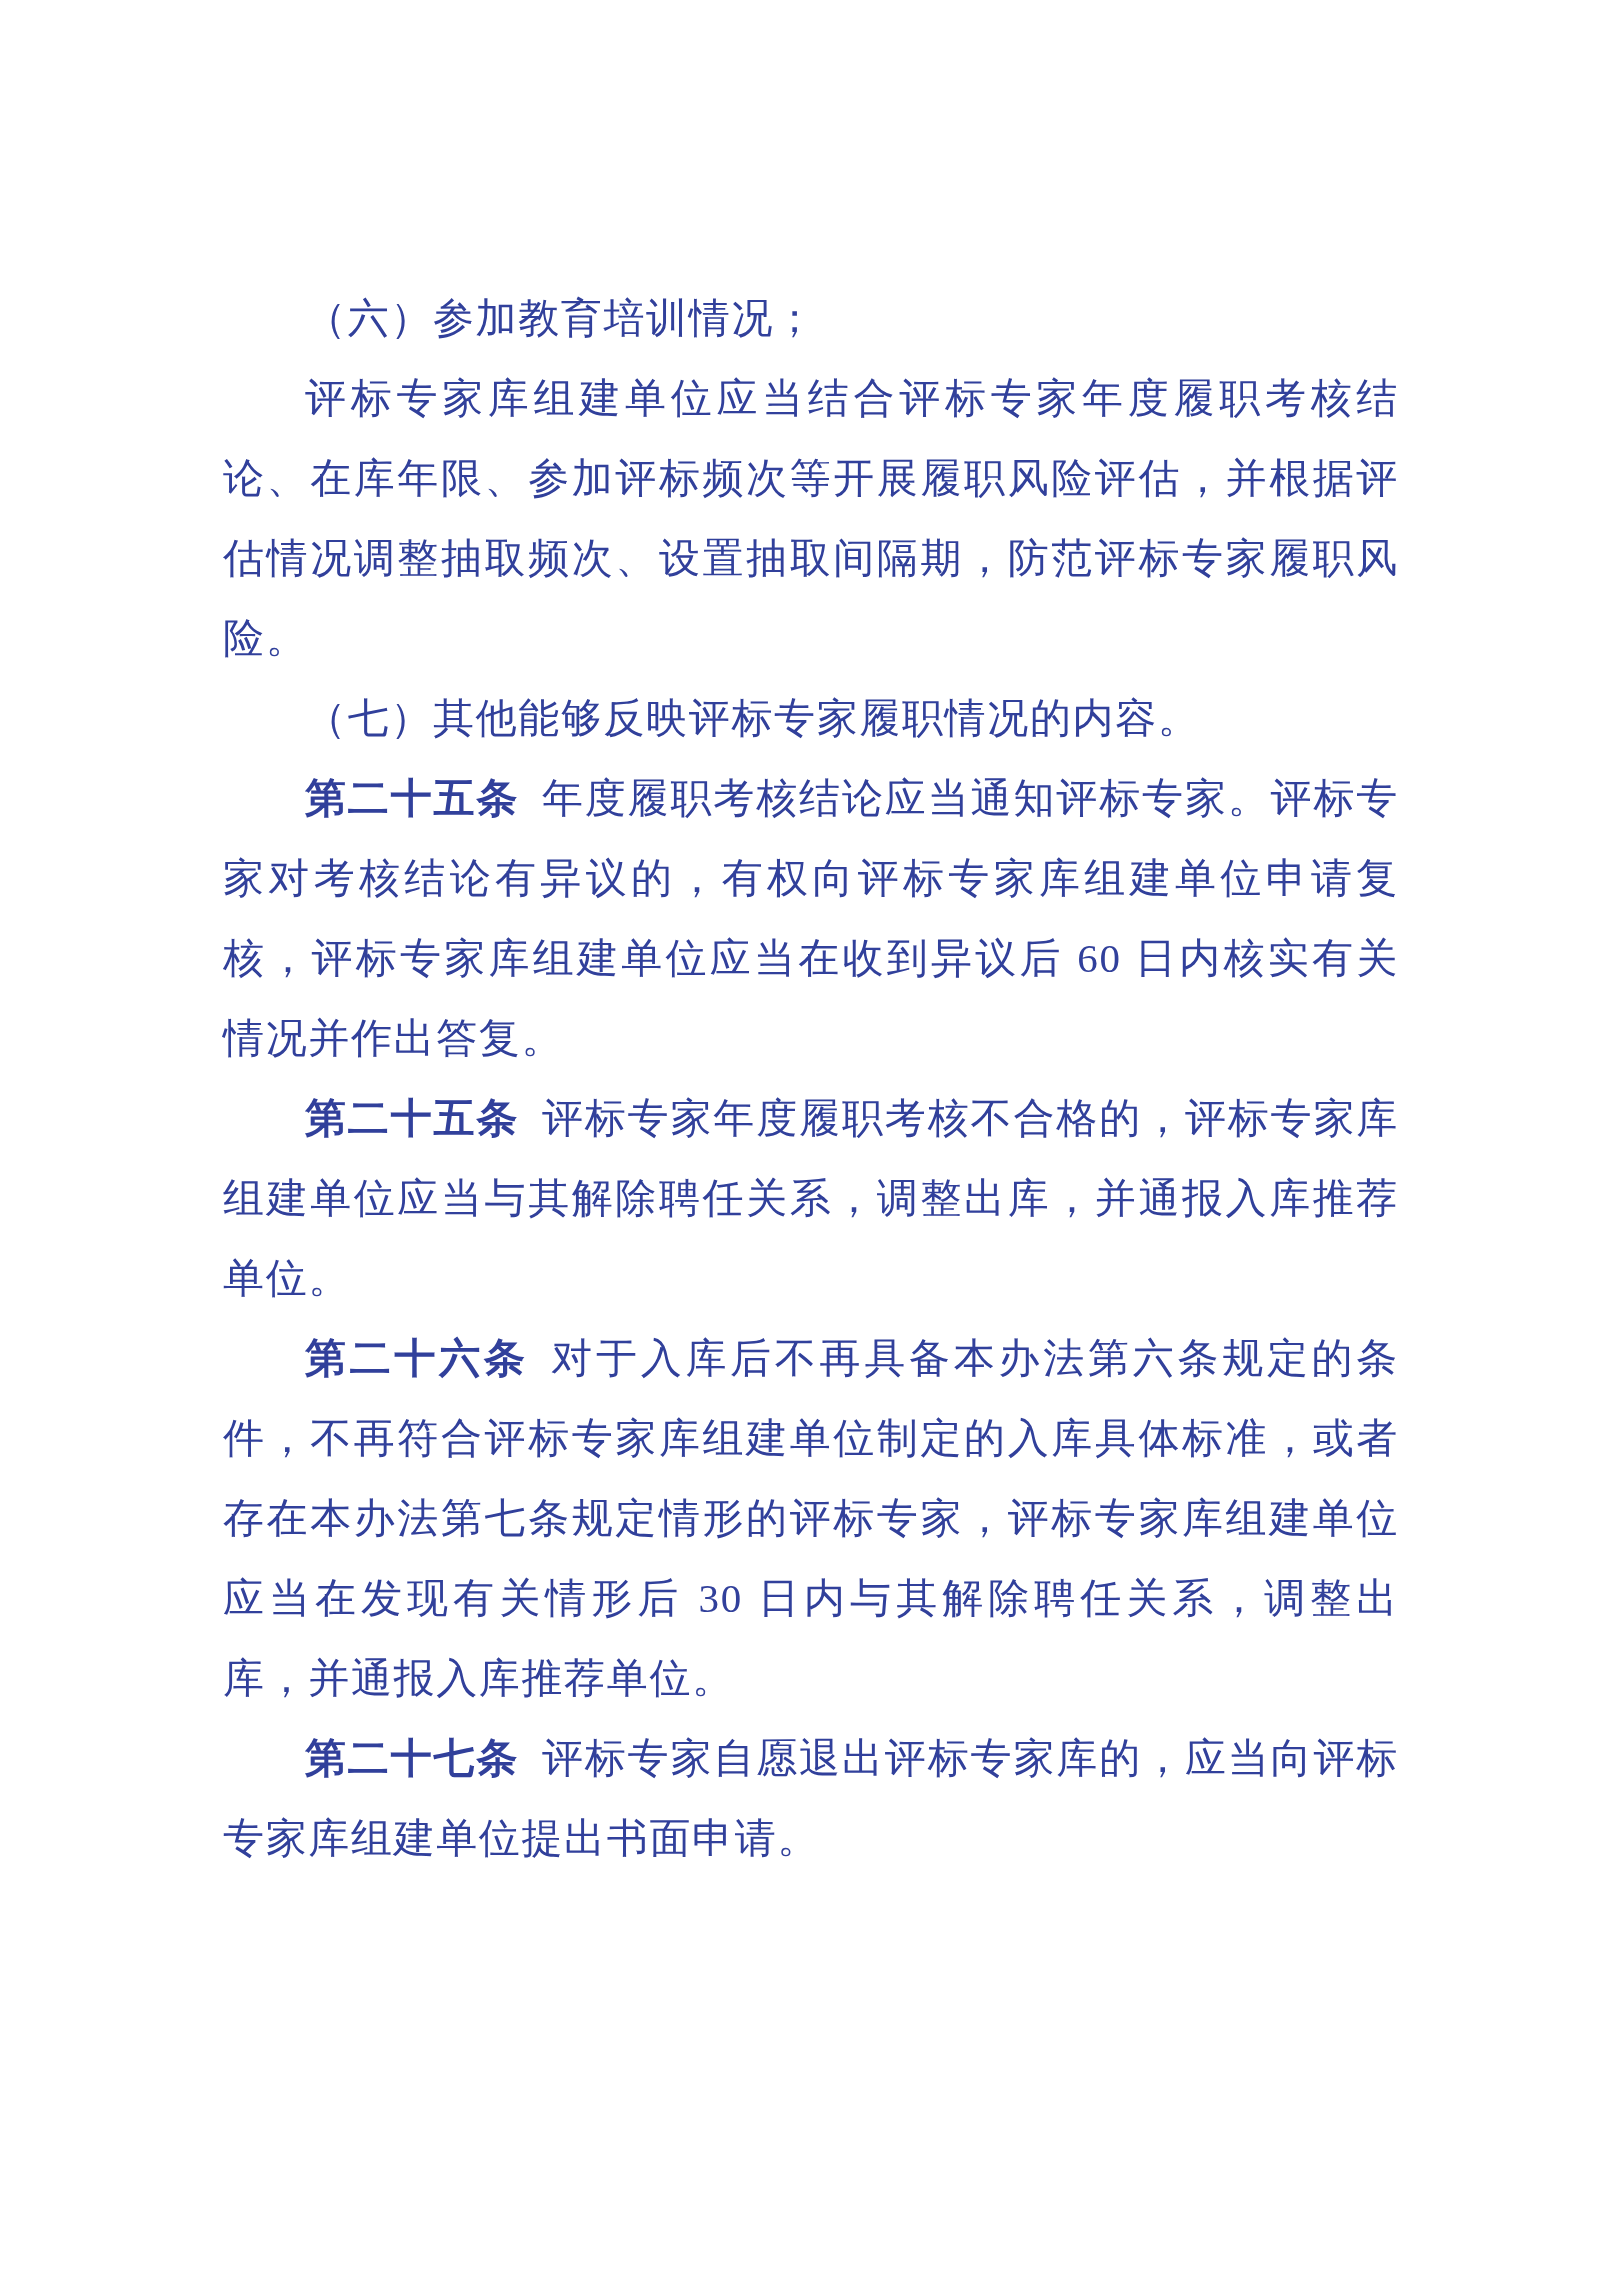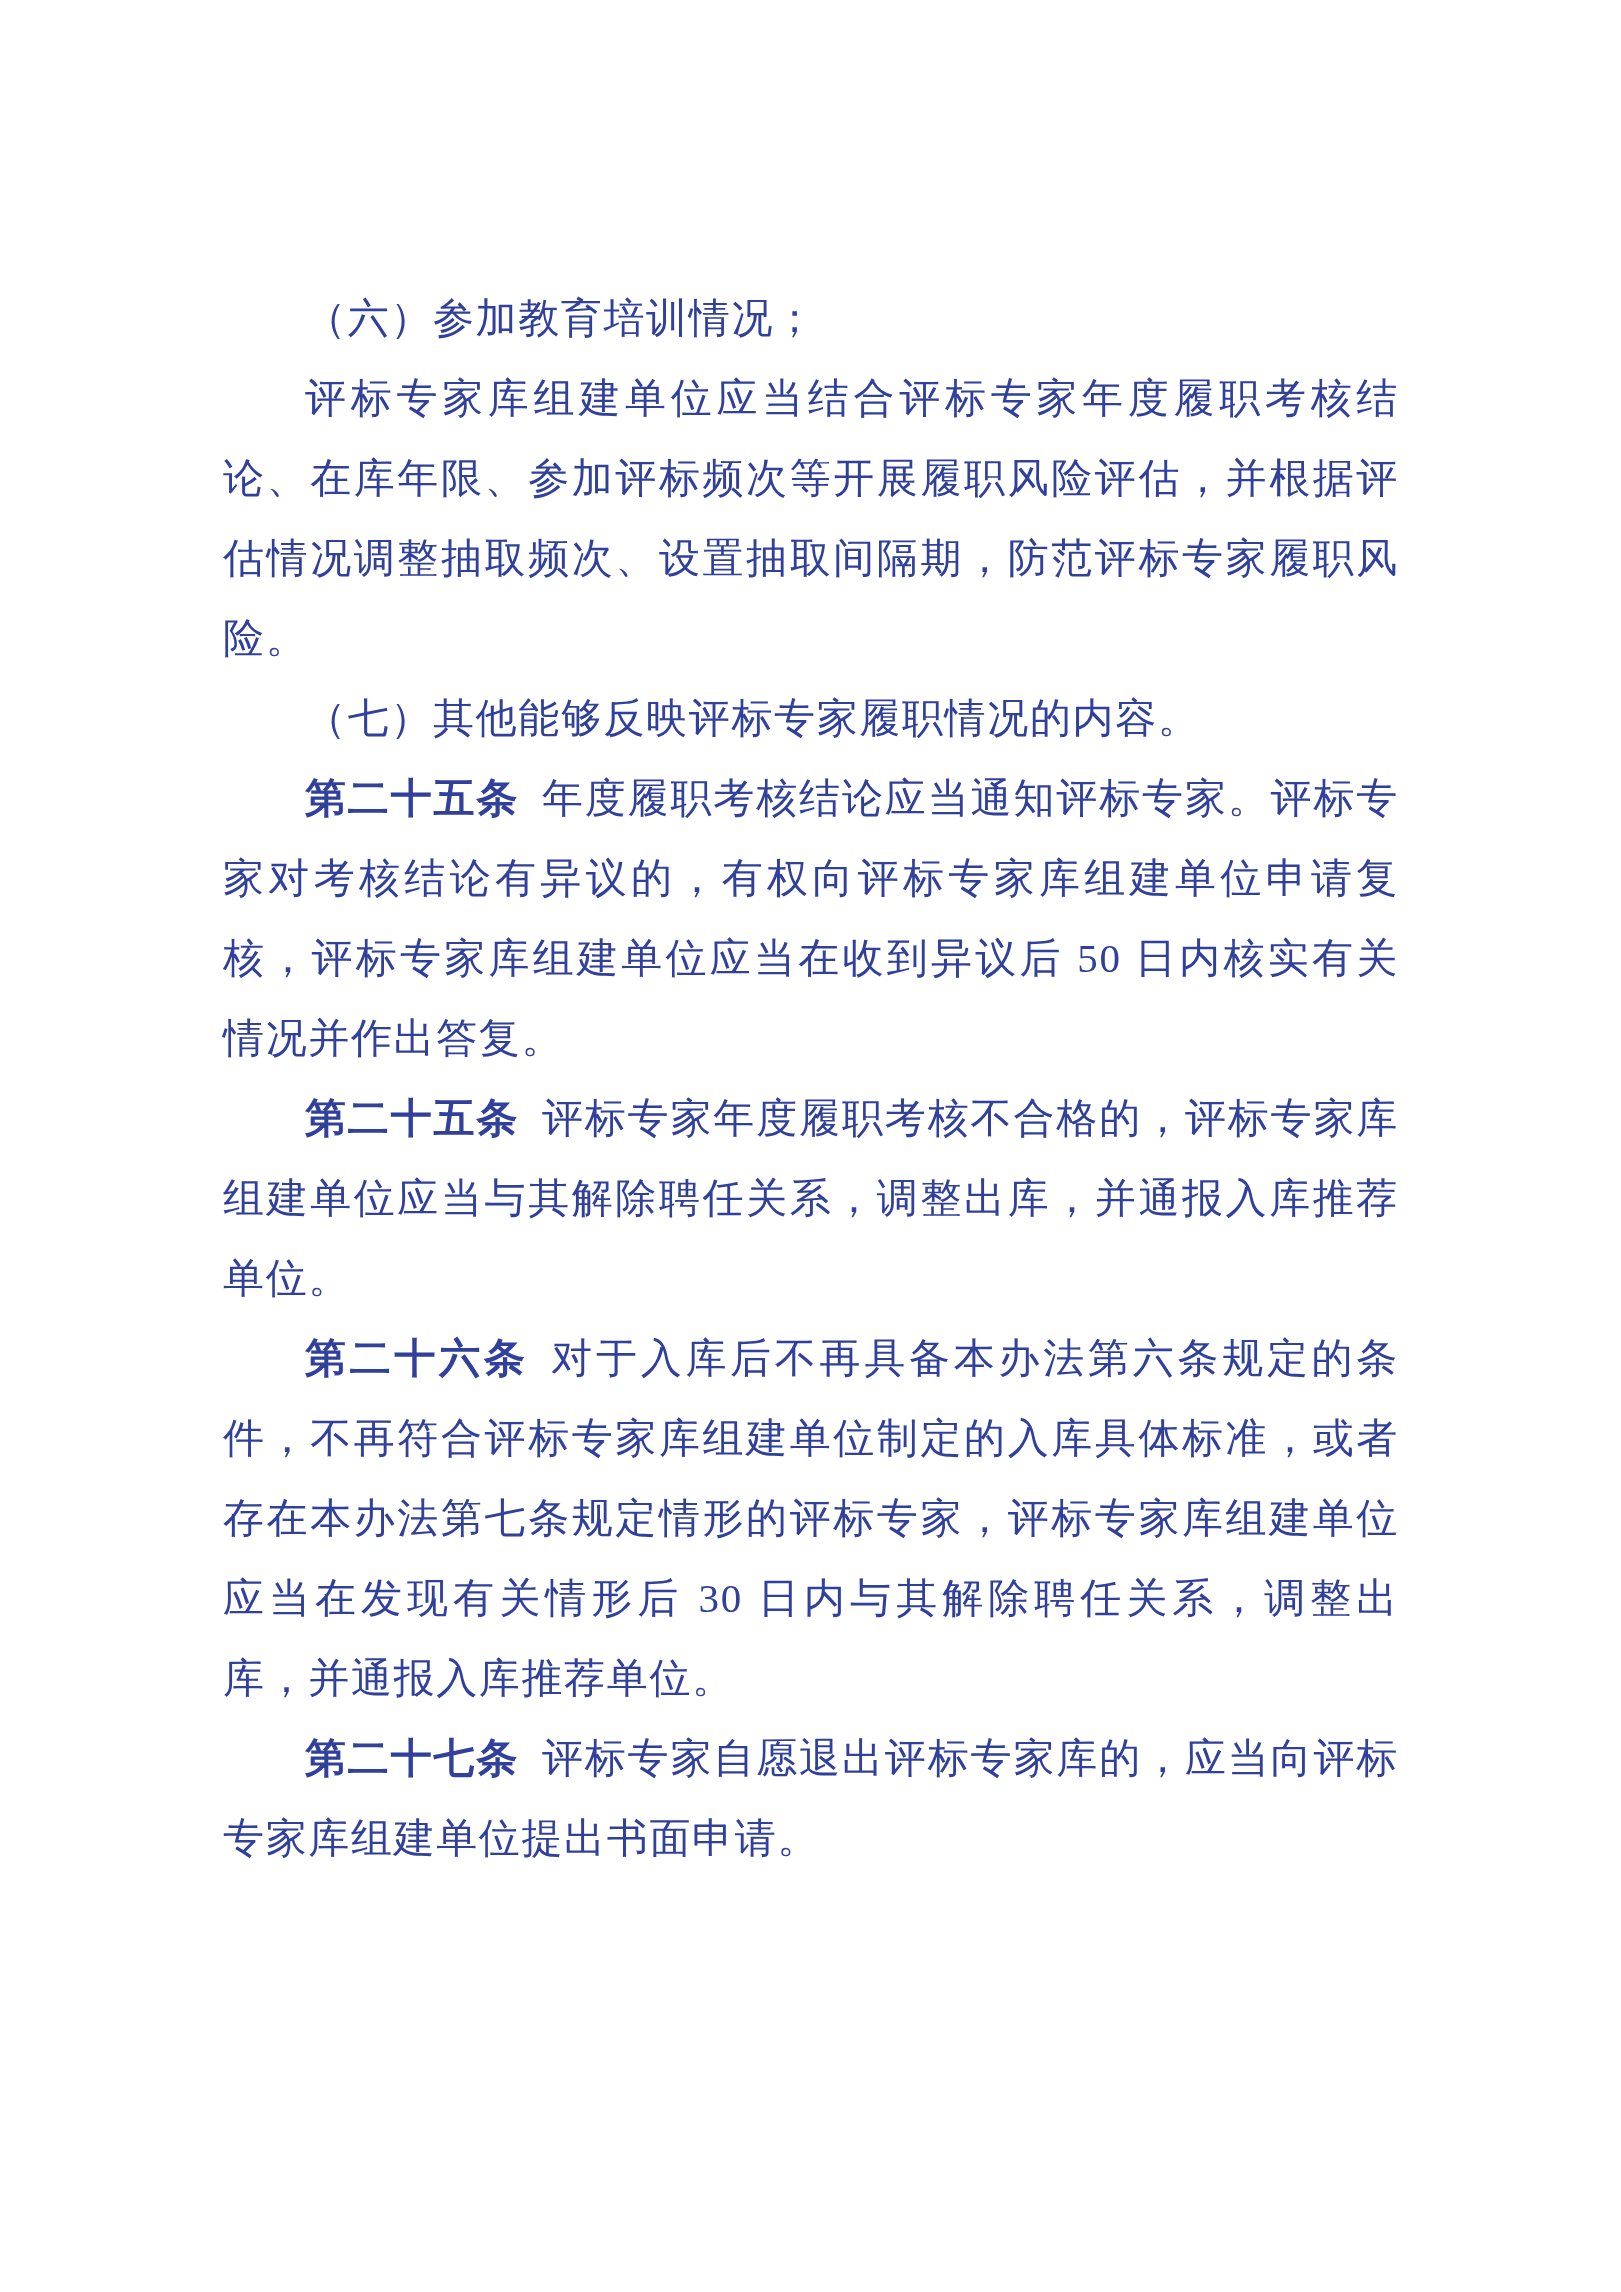--- a/index.html
+++ b/index.html
@@ -42,21 +42,21 @@
 
 <div class="page">
   <div class="content">
 
     <p class="para"><span class="head"></span><span>（六）参加教育培训情况；</span></p>
 
     <p class="para"><span class="head"></span><span>评标专家库组建单位应当结合评标专家年度履职考核结论、在库年限、参加评标频次等开展履职风险评估，并根据评估情况调整抽取频次、设置抽取间隔期，防范评标专家履职风险。</span></p>
 
     <p class="para"><span class="head"></span><span>（七）其他能够反映评标专家履职情况的内容。</span></p>
 
-    <p class="para"><span class="head">第二十五条</span><span>年度履职考核结论应当通知评标专家。评标专家对考核结论有异议的，有权向评标专家库组建单位申请复核，评标专家库组建单位应当在收到异议后 50 日内核实有关情况并作出答复。</span></p>
+    <p class="para"><span class="head">第二十五条</span><span>年度履职考核结论应当通知评标专家。评标专家对考核结论有异议的，有权向评标专家库组建单位申请复核，评标专家库组建单位应当在收到异议后 60 日内核实有关情况并作出答复。</span></p>
 
     <p class="para"><span class="head">第二十五条</span><span>评标专家年度履职考核不合格的，评标专家库组建单位应当与其解除聘任关系，调整出库，并通报入库推荐单位。</span></p>
 
     <p class="para"><span class="head">第二十六条</span><span>对于入库后不再具备本办法第六条规定的条件，不再符合评标专家库组建单位制定的入库具体标准，或者存在本办法第七条规定情形的评标专家，评标专家库组建单位应当在发现有关情形后 30 日内与其解除聘任关系，调整出库，并通报入库推荐单位。</span></p>
 
     <p class="para"><span class="head">第二十七条</span><span>评标专家自愿退出评标专家库的，应当向评标专家库组建单位提出书面申请。</span></p>
 
 
 
   </div>

